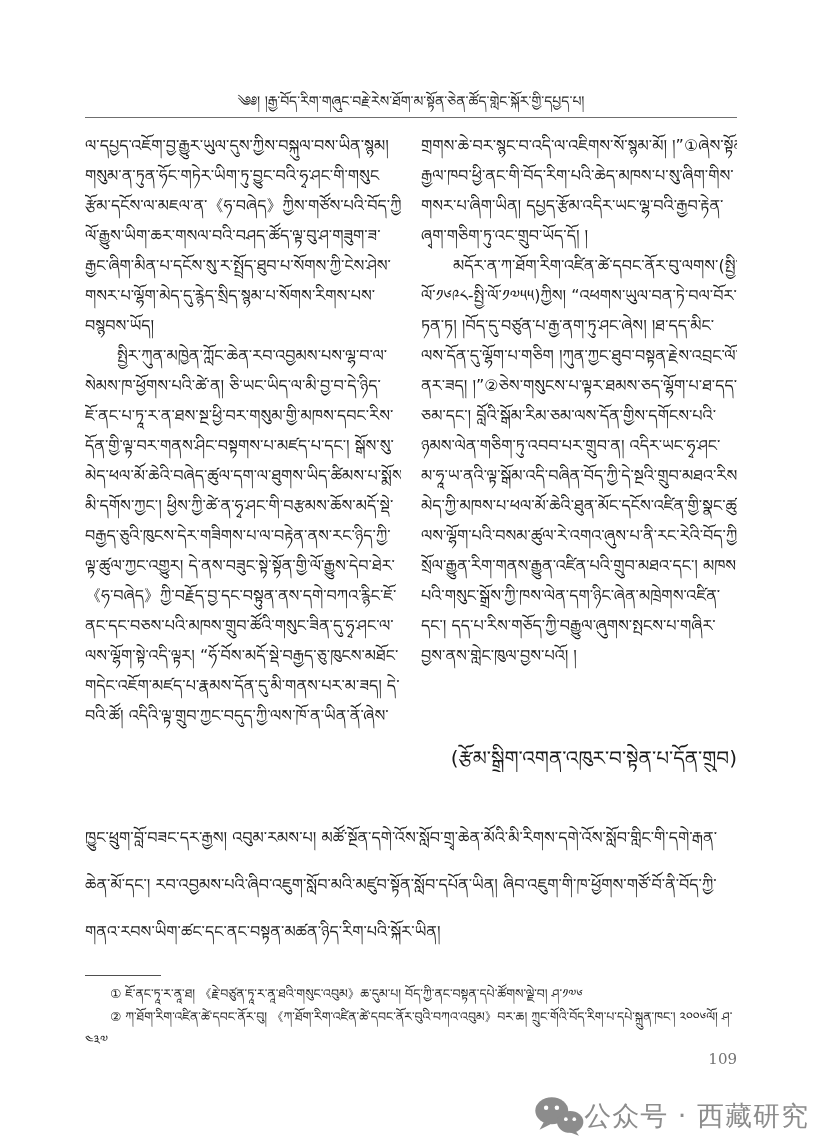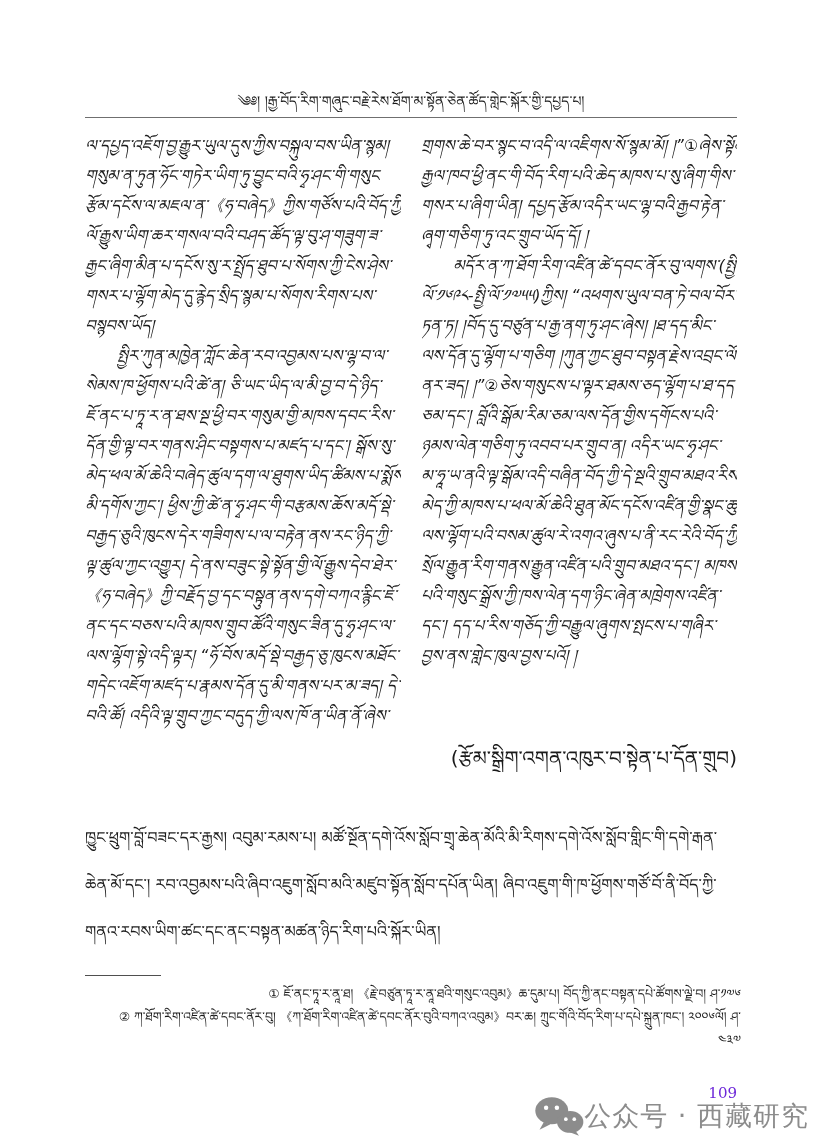--- a/index.html
+++ b/index.html
@@ -27,21 +27,20 @@
     position: absolute;
     top: 117px; left: 85px; width: 652px;
     border-top: 1.5px solid #6f6f6f;
   }
   
   .columns {
     position: absolute;
     top: 131px; left: 85px; width: 652px;
     display: flex;
     gap: 20px;
-    font-style: italic;
   }
   .col { width: 316px; overflow: hidden; }
   .tib-line {
     height: 30px;
     line-height: 30px;
     font-size: 16px;
     white-space: nowrap;
     overflow: hidden;
     letter-spacing: 0;
   }
@@ -71,31 +70,29 @@
   .footnotes {
     position: absolute;
     top: 982px; left: 85px; width: 656px;
     font-size: 12.5px;
   }
   .footnote {
     margin: 0;
     text-indent: 2em;
     line-height: 23px;
     color: #1a1a1a;
-    text-align: right;
   }
   
   .page-number {
     position: absolute;
     top: 1050px; left: 85px; width: 652px;
     text-align: right;
     font-family: "DejaVu Serif", serif;
     font-size: 15px;
-    color: #6d28d9;
-    margin-top: 34px;
+    color: #737373;
   }
   
   .watermark {
     position: absolute;
     top: 1096px; right: 8px;
     display: flex;
     align-items: center;
     gap: 0;
     color: #8c8c8c;
   }

